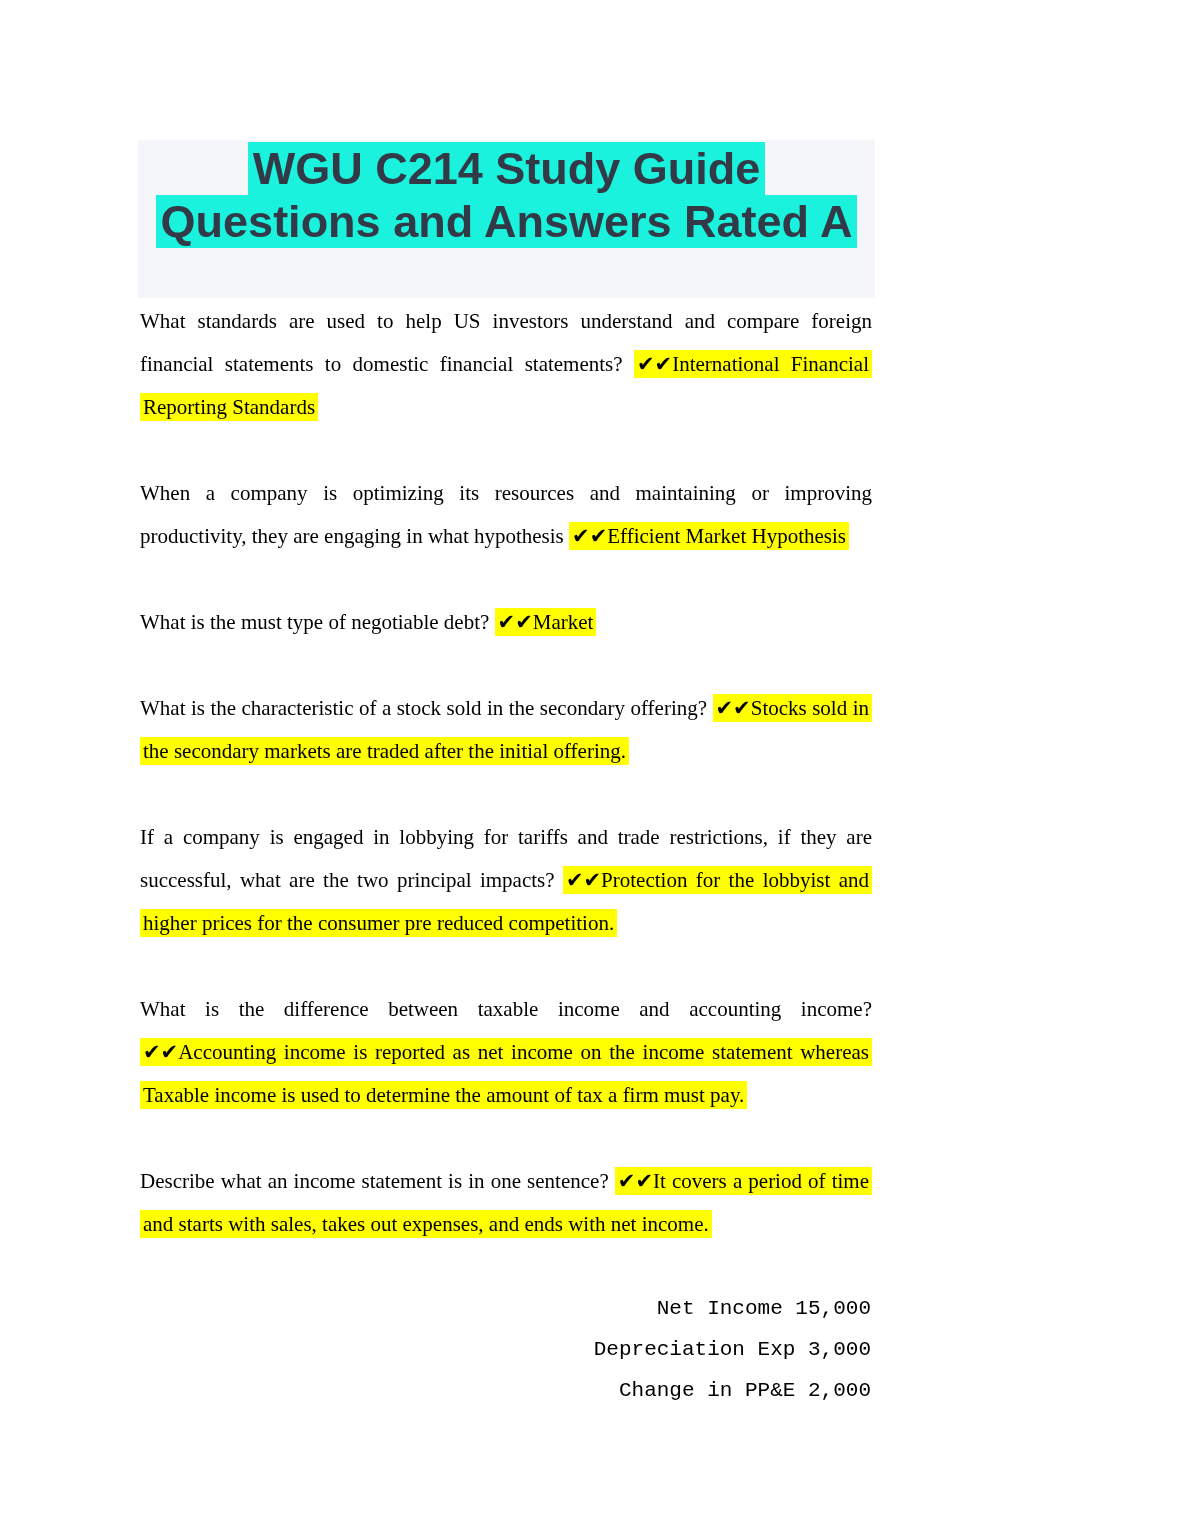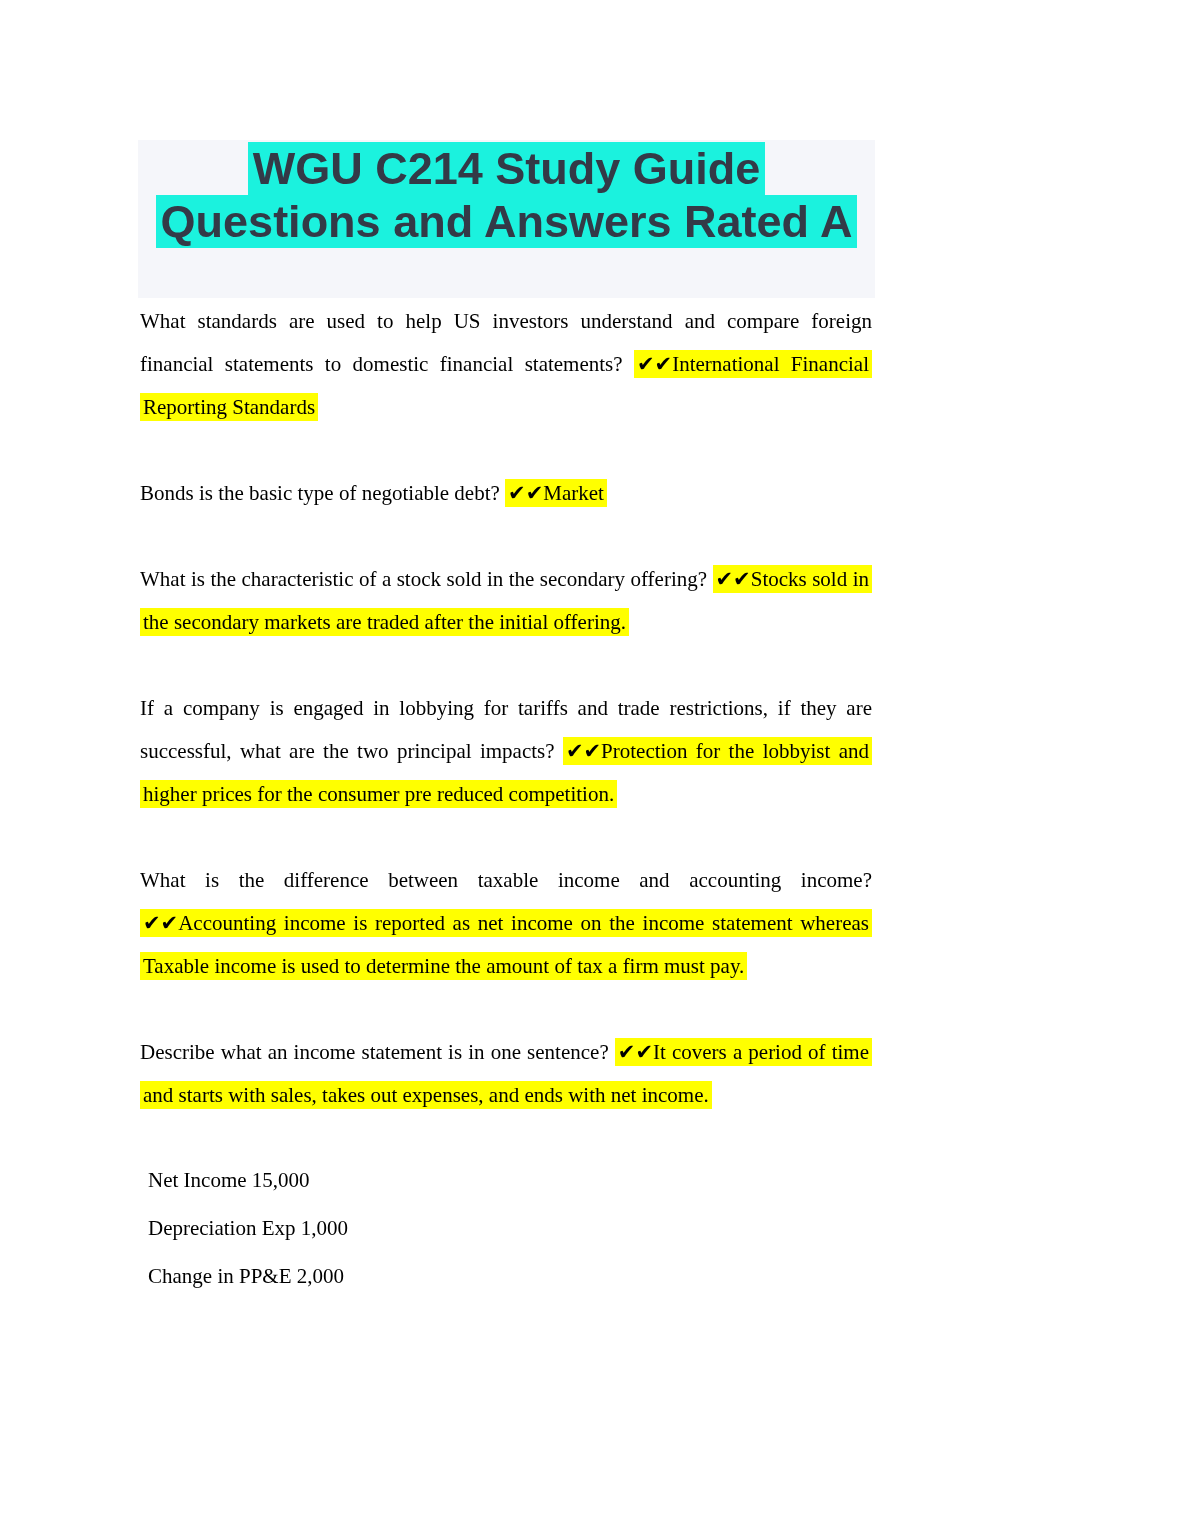--- a/index.html
+++ b/index.html
@@ -60,50 +60,52 @@
     color: #000000;
     padding: 2px 3px;
     box-decoration-break: clone;
     margin-top: 40px;
     -webkit-box-decoration-break: clone;
   }
   .plain-lines {
     margin-top: 43px;
   }
   p.plain-line {
-    margin: 8px;
+    margin: 1px;
     line-height: 40px;
-    text-align: left;
+    text-align: right;
+    font-family: Liberation Mono, monospace;
   }
 </style>
 </head>
 <body>
 
 <div class="page">
 
   <header class="title-band">
     <h1 class="title"><span class="hl-cyan">WGU C214 Study Guide Questions and Answers Rated A</span></h1>
   </header>
 
   <main class="content">
 
     <p class="qa"><span>What standards are used to help US investors understand and compare foreign financial statements to domestic financial statements? </span><mark class="answer">✔✔International Financial Reporting Standards</mark></p>
 
+    <p class="qa"><span>When a company is optimizing its resources and maintaining or improving productivity, they are engaging in what hypothesis </span><mark class="answer">✔✔Efficient Market Hypothesis</mark></p>
 
-    <p class="qa"><span>Bonds is the basic type of negotiable debt? </span><mark class="answer">✔✔Market</mark></p>
+    <p class="qa"><span>What is the must type of negotiable debt? </span><mark class="answer">✔✔Market</mark></p>
 
     <p class="qa"><span>What is the characteristic of a stock sold in the secondary offering? </span><mark class="answer">✔✔Stocks sold in the secondary markets are traded after the initial offering.</mark></p>
 
     <p class="qa"><span>If a company is engaged in lobbying for tariffs and trade restrictions, if they are successful, what are the two principal impacts? </span><mark class="answer">✔✔Protection for the lobbyist and higher prices for the consumer pre reduced competition.</mark></p>
 
     <p class="qa"><span>What is the difference between taxable income and accounting income? </span><mark class="answer">✔✔Accounting income is reported as net income on the income statement whereas Taxable income is used to determine the amount of tax a firm must pay.</mark></p>
 
     <p class="qa"><span>Describe what an income statement is in one sentence? </span><mark class="answer">✔✔It covers a period of time and starts with sales, takes out expenses, and ends with net income.</mark></p>
 
     <div class="plain-lines">
       <p class="plain-line">Net Income 15,000</p>
-      <p class="plain-line">Depreciation Exp 1,000</p>
+      <p class="plain-line">Depreciation Exp 3,000</p>
       <p class="plain-line">Change in PP&amp;E 2,000</p>
     </div>
 
   </main>
 
 </div>
 
 </body></html>

